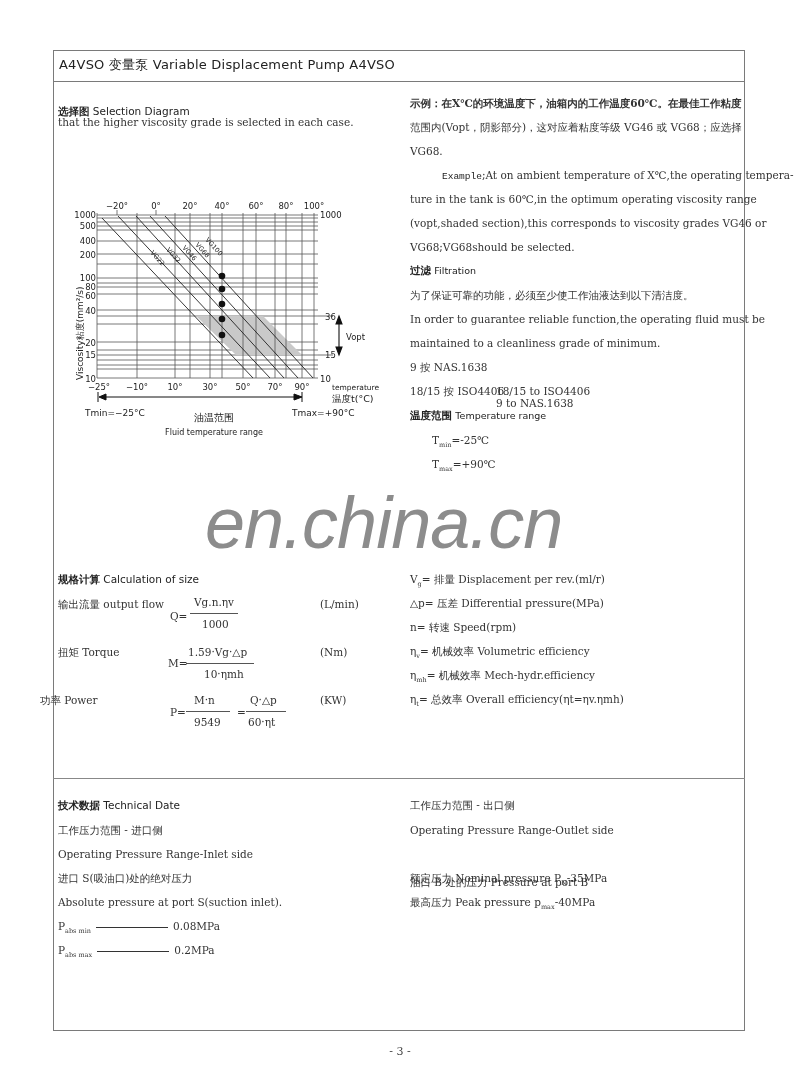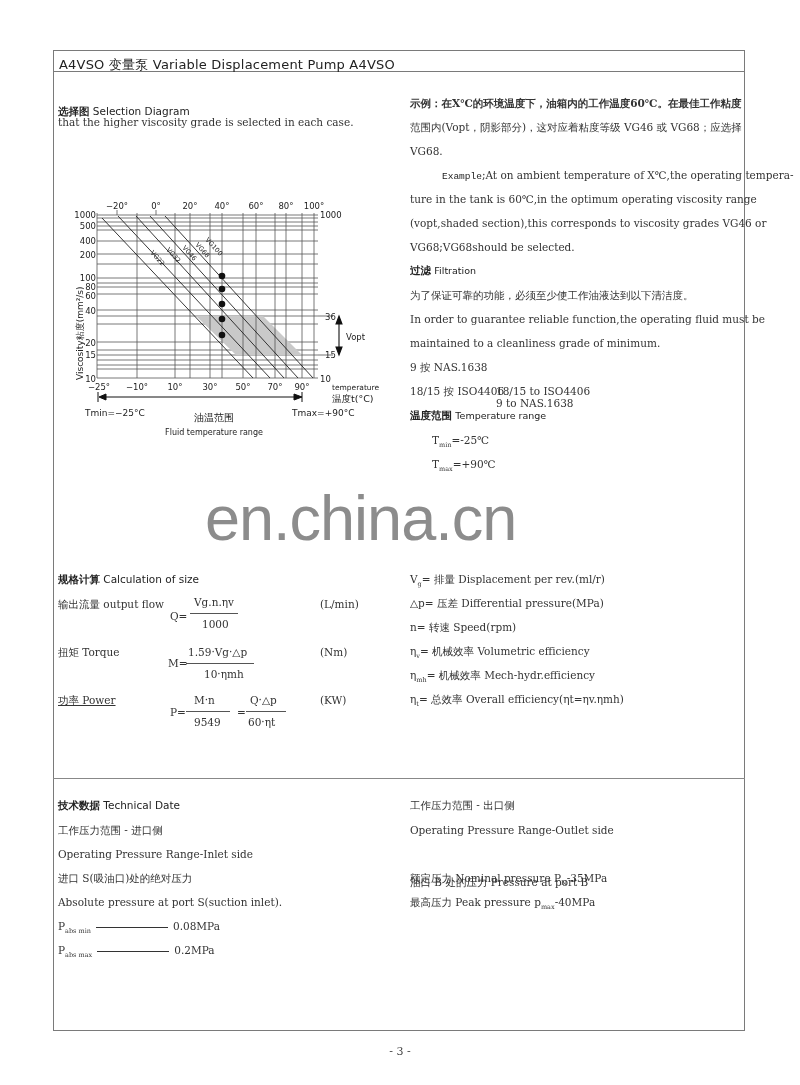--- a/index.html
+++ b/index.html
@@ -1,32 +1,32 @@
 <!DOCTYPE html>
 <html><head>
 <meta charset="utf-8">
 <style>
   html, body { margin: 0; padding: 0; background: #ffffff; }
   body { width: 800px; height: 1085px; position: relative; overflow: hidden;
          font-family: "DejaVu Serif", "Liberation Serif", serif; color: #2a2a2a; }
   .frame { position: absolute; left: 53px; top: 50px; width: 692px; height: 981px;
            border: 1px solid #7a7a7a; box-sizing: border-box; }
-  .title-bar { position: absolute; left: 53px; top: 50px; width: 692px; height: 22px;
+  .title-bar { position: absolute; left: 53px; top: 50px; width: 692px; height: 32px;
                border-bottom: 1px solid #7a7a7a; box-sizing: border-box; }
   .title-text { position: absolute; left: 6px; top: 6px; font-family: "DejaVu Sans", "Liberation Sans", sans-serif;
                 font-size: 13px; color: #222; letter-spacing: 0.2px; white-space: nowrap; }
   .t { position: absolute; white-space: nowrap; font-size: 10.5px; color: #333; }
   .sans { font-family: Liberation Mono, monospace; margin-left: 32px; }
   .head { font-family: "DejaVu Sans", "Liberation Sans", sans-serif; font-size: 10.5px; color: #222; }
   .head b { font-weight: bold; margin-top: 44px; }
   .small { font-size: 9.5px; }
   .sub { font-size: 6.5px; vertical-align: -3px; }
   .hr { position: absolute; left: 53px; width: 692px; height: 0; border-top: 1px solid #888; }
   .watermark { position: absolute; left: 205px; top: 482px; font-family: "Liberation Sans", "DejaVu Sans", sans-serif;
-               font-size: 63px; color: #8c8c8c; letter-spacing: -1px; white-space: nowrap; }
+               font-size: 72px; color: #8c8c8c; letter-spacing: -1px; white-space: nowrap; font-style: italic; }
   .pagenum { position: absolute; left: 0; width: 800px; top: 1045px; text-align: center; font-size: 11px; color: #444; }
   .frac { position: absolute; font-size: 10.5px; color: #333; }
   .frac .num, .frac .den { position: absolute; white-space: nowrap; }
   .frac .bar { position: absolute; height: 0; border-top: 1px solid #555; }
   svg text { font-family: "DejaVu Sans", "Liberation Sans", sans-serif; fill: #222; }
   .blank-line { display: inline-block; border-bottom: 1px solid #333; width: 72px; height: 1px; vertical-align: 2px; margin: 0 5px; }
 </style>
 </head>
 <body>
 
@@ -217,21 +217,21 @@
 
 <div class="t" style="left:58px;top:646px;">扭矩 Torque</div>
 <div class="t" style="left:168px;top:657px;">M=</div>
 <div class="frac" style="left:186px;top:646px;">
   <span class="num" style="left:2px;top:0;">1.59·Vg·△p</span>
   <span class="bar" style="left:0;top:17px;width:68px;"></span>
   <span class="den" style="left:18px;top:22px;">10·ηmh</span>
 </div>
 <div class="t" style="left:320px;top:646px;">(Nm)</div>
 
-<div class="t" style="left:58px;top:694px;text-decoration:underline;">功率 Power</div>
+<div class="t" style="left:40px;top:694px;">功率 Power</div>
 <div class="t" style="left:170px;top:706px;">P=</div>
 <div class="frac" style="left:186px;top:694px;">
   <span class="num" style="left:8px;top:0;">M·n</span>
   <span class="bar" style="left:0;top:17px;width:44px;"></span>
   <span class="den" style="left:8px;top:22px;">9549</span>
 </div>
 <div class="t" style="left:237px;top:706px;">=</div>
 <div class="frac" style="left:246px;top:694px;">
   <span class="num" style="left:4px;top:0;">Q·△p</span>
   <span class="bar" style="left:0;top:17px;width:40px;"></span>

